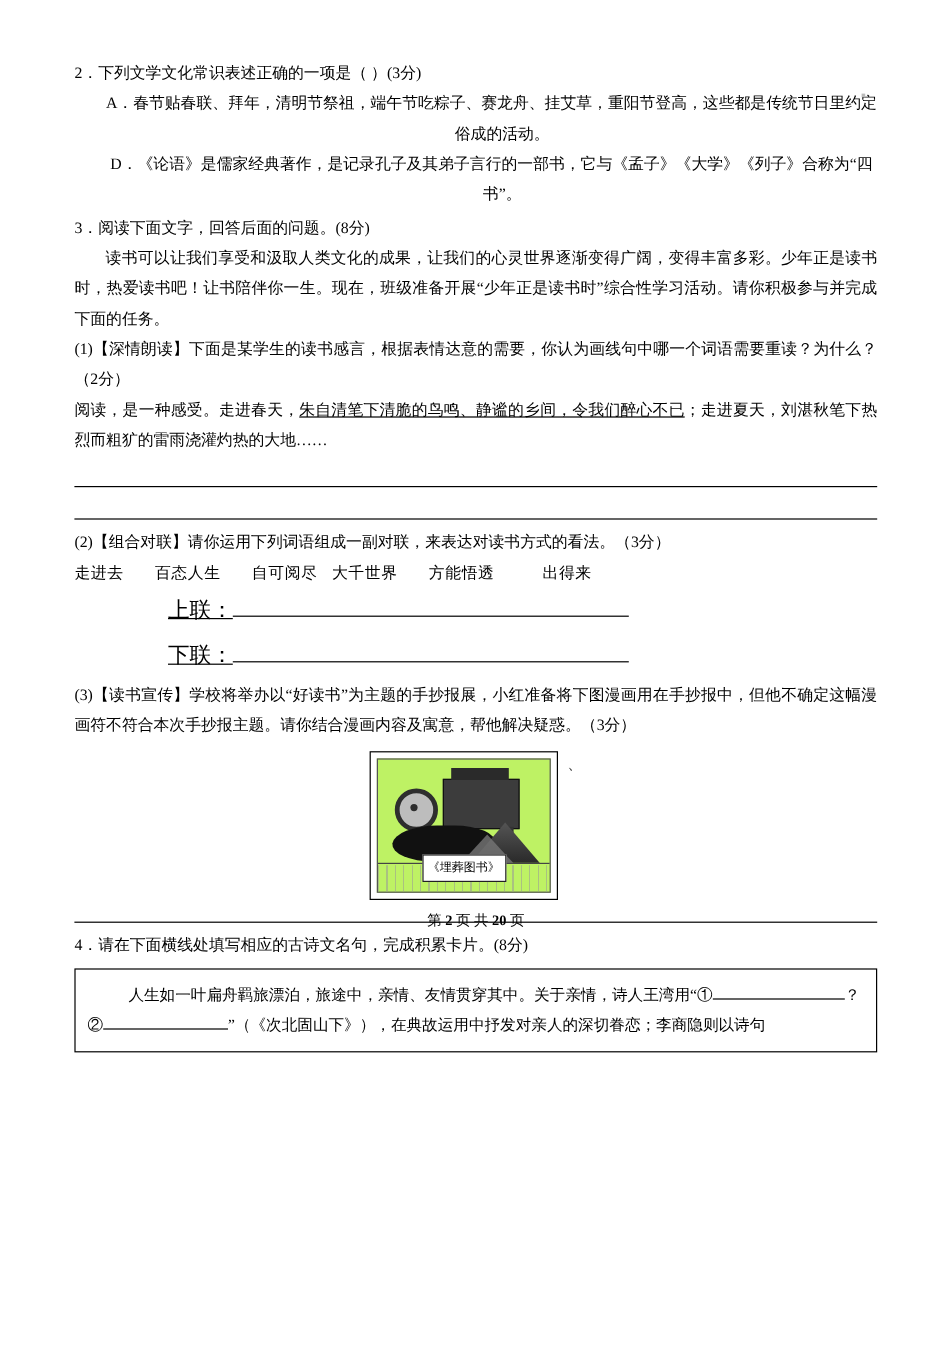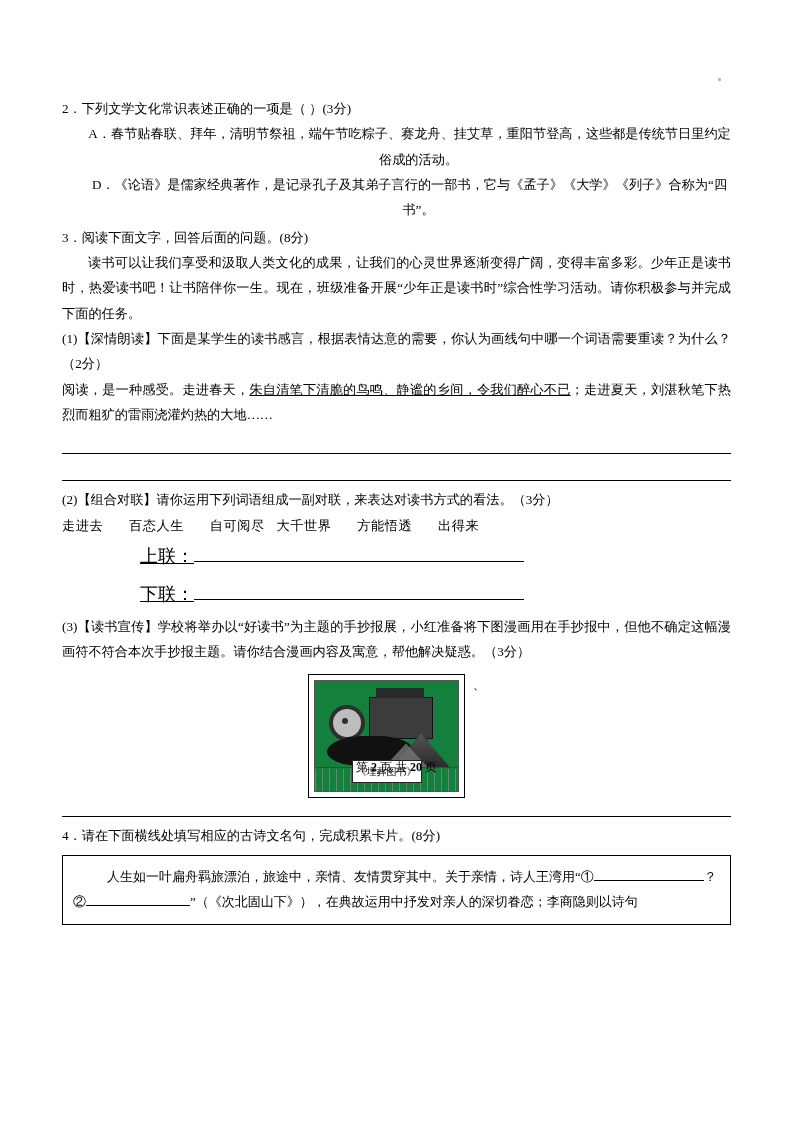--- a/index.html
+++ b/index.html
@@ -13,21 +13,21 @@
     font-family: "Liberation Serif", "DejaVu Serif", serif;
     color: #000000;
     position: relative;
     overflow: hidden;
   }
   .page {
     position: relative;
     width: 793px;
     height: 810px;
     box-sizing: border-box;
-    padding: 96px 62px 0 62px;
+    padding: 48px 62px 0 62px;
   }
   .q {
     font-size: 13.2px;
     line-height: 1.92;
     margin-bottom: 2px;
   }
   .q-head {
     font-size: 13.2px;
     line-height: 1.92;
     white-space: nowrap;
@@ -99,21 +99,21 @@
     height: 122px;
     border: 1px solid #000;
     background: #ffffff;
     position: relative;
     overflow: hidden;
   }
   .fig-inner {
     position: absolute;
     inset: 5px;
     border: 1px solid #555;
-    background: #15803d;
+    background: #bef264;
   }
   .fig-caption {
     position: absolute;
     left: 50%;
     transform: translateX(-50%);
     bottom: 8px;
     font-size: 10px;
     border: 1px solid #222;
     padding: 1px 4px;
     background: #fff;
@@ -297,21 +297,21 @@
     <div class="para para-just">
       <span>阅读，是一种感受。走进春天，</span><span class="ul">朱自清笔下清脆的鸟鸣、静谧的乡间，令我们醉心不已</span><span>；走进夏天，刘湛秋笔下热烈而粗犷的雷雨浇灌灼热的大地……</span>
     </div>
     <div class="answer-line"></div>
     <div class="answer-line2"></div>
 
     <div class="para para-just">
       <span>(2)【组合对联】</span><span>请你运用下列词语组成一副对联，来表达对读书方式的看法。（3分）</span>
     </div>
     <div class="words-row">
-      <span style="margin-right:26px;">走进去</span><span style="margin-right:26px;">百态人生</span><span style="margin-right:12px;">自可阅尽</span><span style="margin-right:26px;">大千世界</span><span style="margin-right:26px;">方能悟透</span><span>出得来</span>
+      <span style="margin-right:26px;">走进去</span><span style="margin-right:26px;">百态人生</span><span style="margin-right:12px;">自可阅尽</span><span style="margin-right:26px;">大千世界</span><span style="margin-right:40px;">方能悟透</span><span>出得来</span>
     </div>
     <div class="couplet">
       <span>上联：</span><span class="blank"></span>
     </div>
     <div class="couplet">
       <span>下联：</span><span class="blank"></span>
     </div>
 
     <div class="para para-just">
       <span>(3)【读书宣传】</span><span>学校将举办以“好读书”为主题的手抄报展，小红准备将下图漫画用在手抄报中，但他不确定这幅漫画符不符合本次手抄报主题。请你结合漫画内容及寓意，帮他解决疑惑。（3分）</span>

